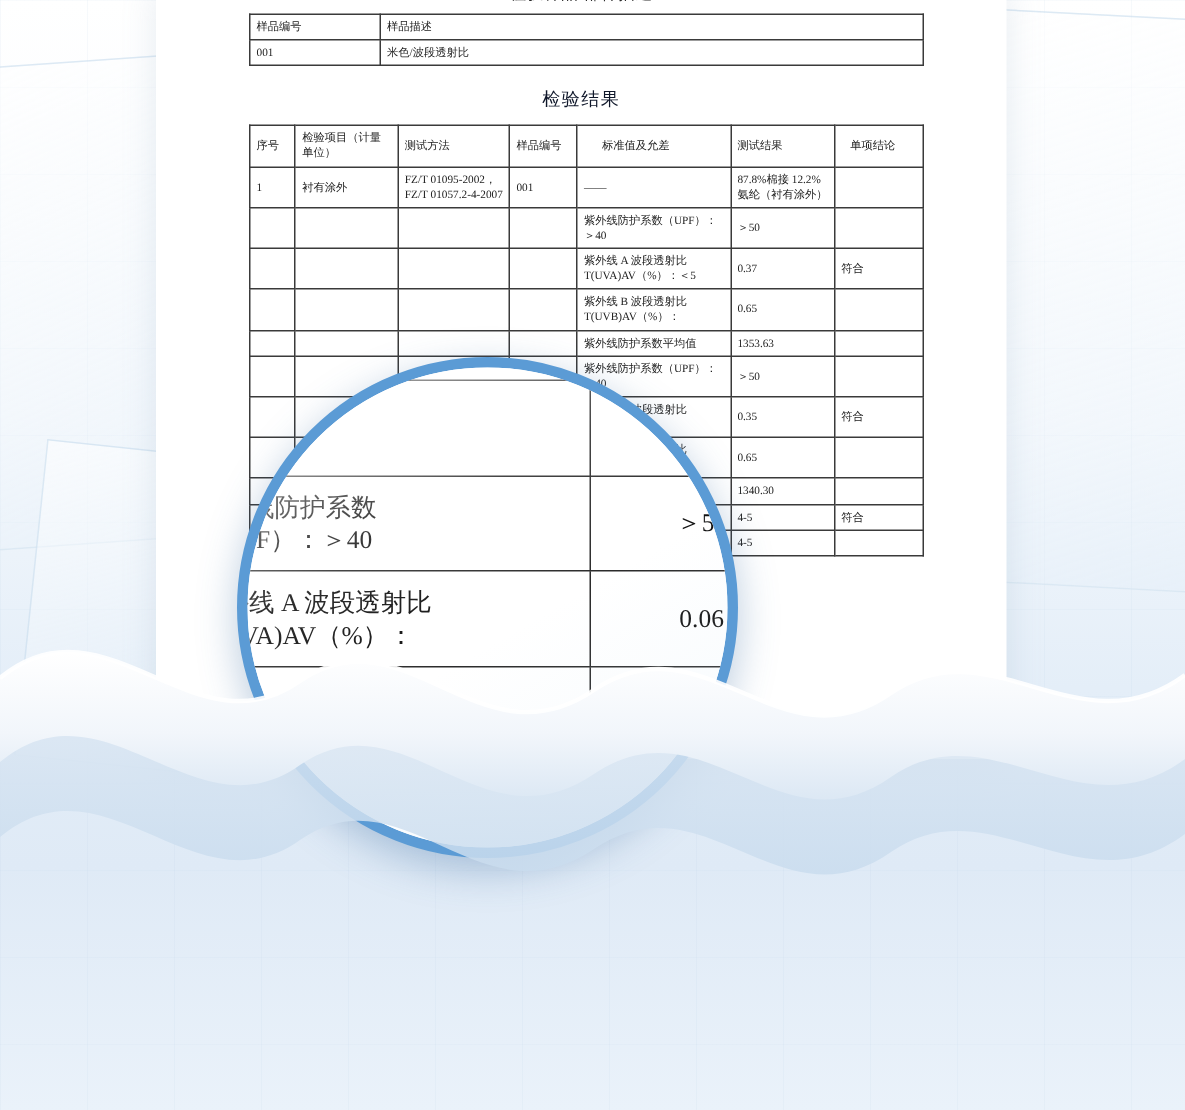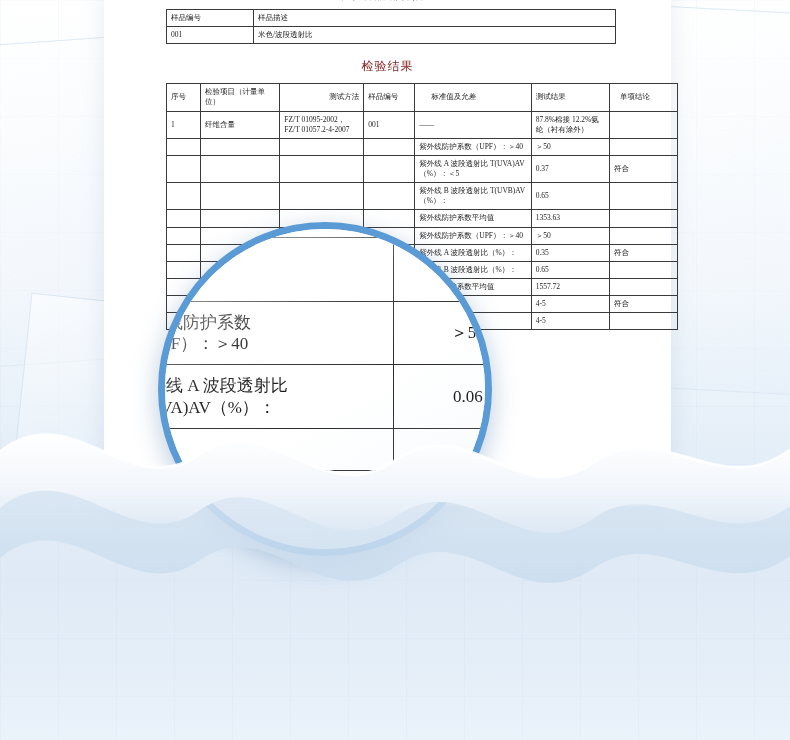--- a/index.html
+++ b/index.html
@@ -59,21 +59,21 @@
   .doc-title {
     text-align: center;
     font-size: 11px;
     color: #2b2b2b;
     letter-spacing: .5px;
     margin-top: 2px;
   }
   .section-title {
     text-align: center;
     font-size: 12px;
-    color: #7f1d1d;
+    color: #0f172a;
     margin: 14px 0 8px 0;
     letter-spacing: 1px;
   }
   table.doc {
     border-collapse: collapse;
     font-size: 7.5px;
     color: #222;
     line-height: 1.35;
   }
   table.doc td, table.doc th {
@@ -84,40 +84,40 @@
     text-align: left;
   }
   
   .t-sample {
     width: 450px;
     margin: 6px 0 0 62px;
   }
   .t-sample td.c1 { width: 78px; }
   
   .t-result {
-    width: 512px;
+    width: 450px;
     margin: 0 0 0 62px;
   }
   .t-result td, .t-result th { text-align: center; }
   .t-result .lft { text-align: left; }
   .t-result th { font-size: 7.5px; }
   .t-result .col-no { width: 26px; }
   .t-result .col-item { width: 74px; }
-  .t-result .col-method { width: 78px; text-align: right; }
+  .t-result .col-method { width: 78px; }
   .t-result .col-sample { width: 44px; }
   .t-result .col-std { width: 100px; padding-left: 16px; }
   .t-result .col-res { width: 72px; }
   .t-result .col-concl { width: 56px; padding-left: 10px; }
   .sub-line { display: block; }
 
   
   .lens {
     position: absolute;
     left: 158px;
-    top: 222px;
+    top: 238px;
     width: 320px;
     height: 320px;
     border-radius: 50%;
     overflow: hidden;
     border: 7px solid #5b9bd5;
     box-shadow: 0 8px 26px rgba(60,110,160,0.35), inset 0 0 24px rgba(255,255,255,0.9);
     background: #fff;
   }
   .lens-content {
     position: absolute;
@@ -199,21 +199,21 @@
           <th class="col-item">检验项目（计量单位）</th>
           <th class="col-method">测试方法</th>
           <th class="col-sample">样品编号</th>
           <th class="col-std">标准值及允差</th>
           <th class="col-res">测试结果</th>
           <th class="col-concl">单项结论</th>
         </tr>
 
         <tr>
           <td>1</td>
-          <td class="lft">纤维含量</td>
+          <td class="lft">衬有涂外</td>
           <td class="lft">FZ/T 01095-2002，FZ/T 01057.2-4-2007</td>
           <td>001</td>
           <td>——</td>
           <td>87.8%棉接 12.2%氨纶（衬有涂外）</td>
           <td></td>
         </tr>
 
         <tr>
           <td></td>
           <td class="lft"></td>
@@ -283,21 +283,21 @@
           <td>0.65</td>
           <td></td>
         </tr>
 
         <tr>
           <td></td>
           <td class="lft"></td>
           <td class="lft"></td>
           <td></td>
           <td class="lft">紫外线防护系数平均值</td>
-          <td>1557.72</td>
+          <td>1340.30</td>
           <td></td>
         </tr>
 
         <tr>
           <td></td>
           <td class="lft"></td>
           <td class="lft"></td>
           <td></td>
           <td class="lft">干摩：≥3</td>
           <td>4-5</td>

